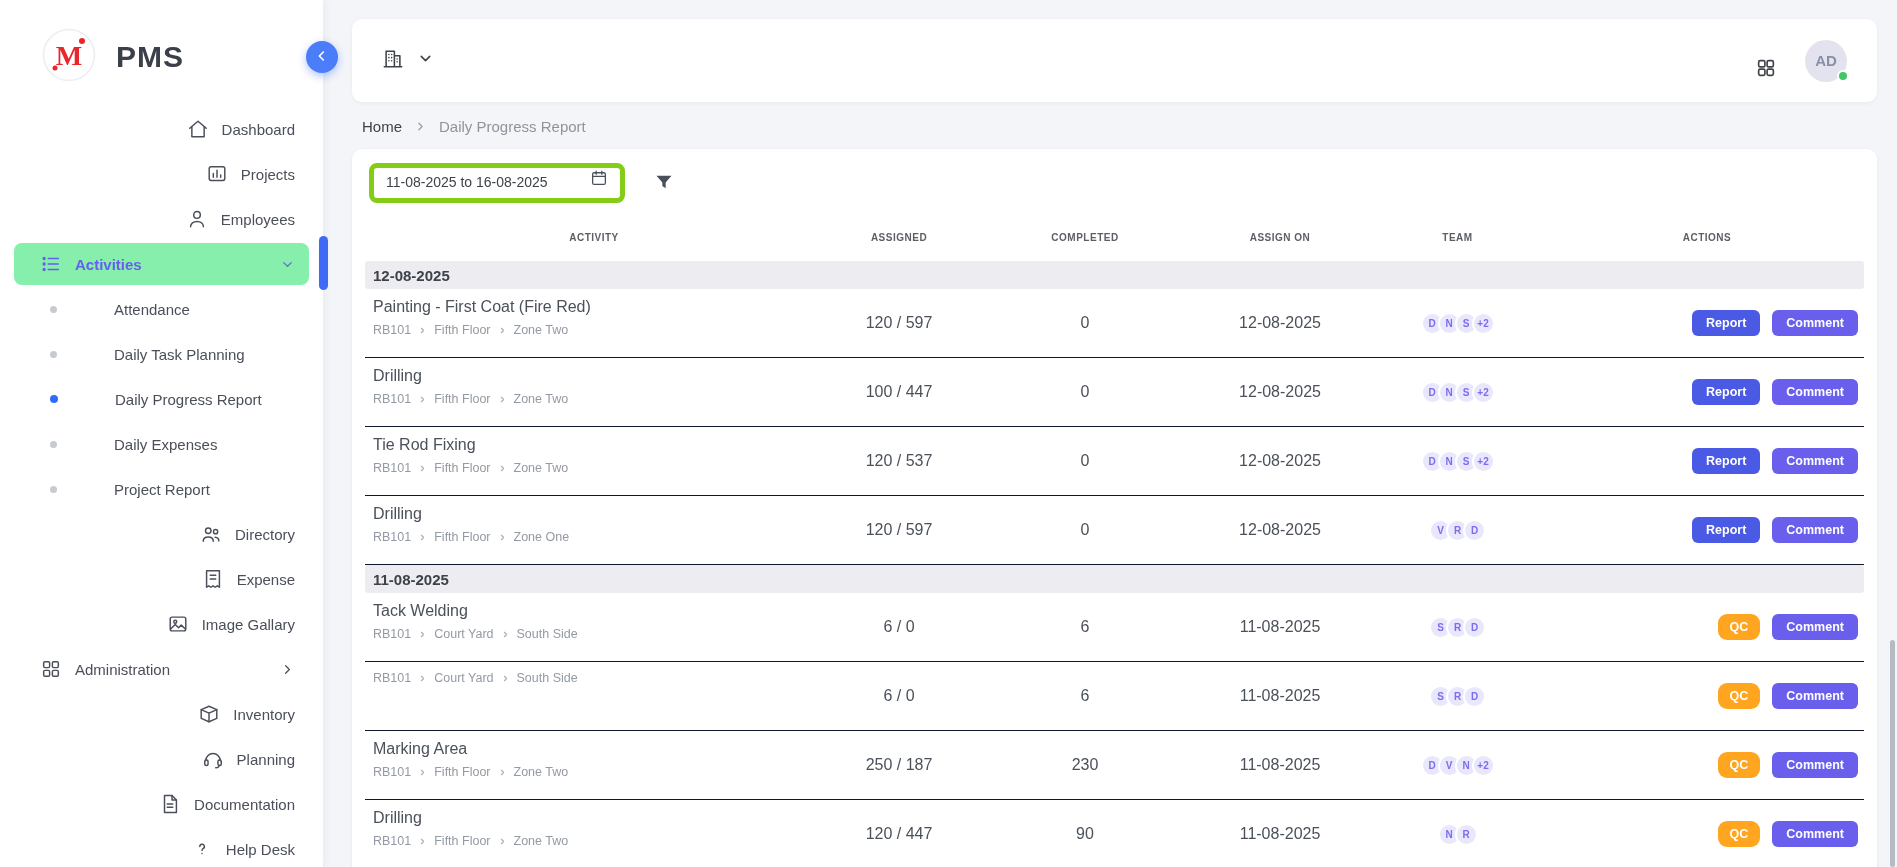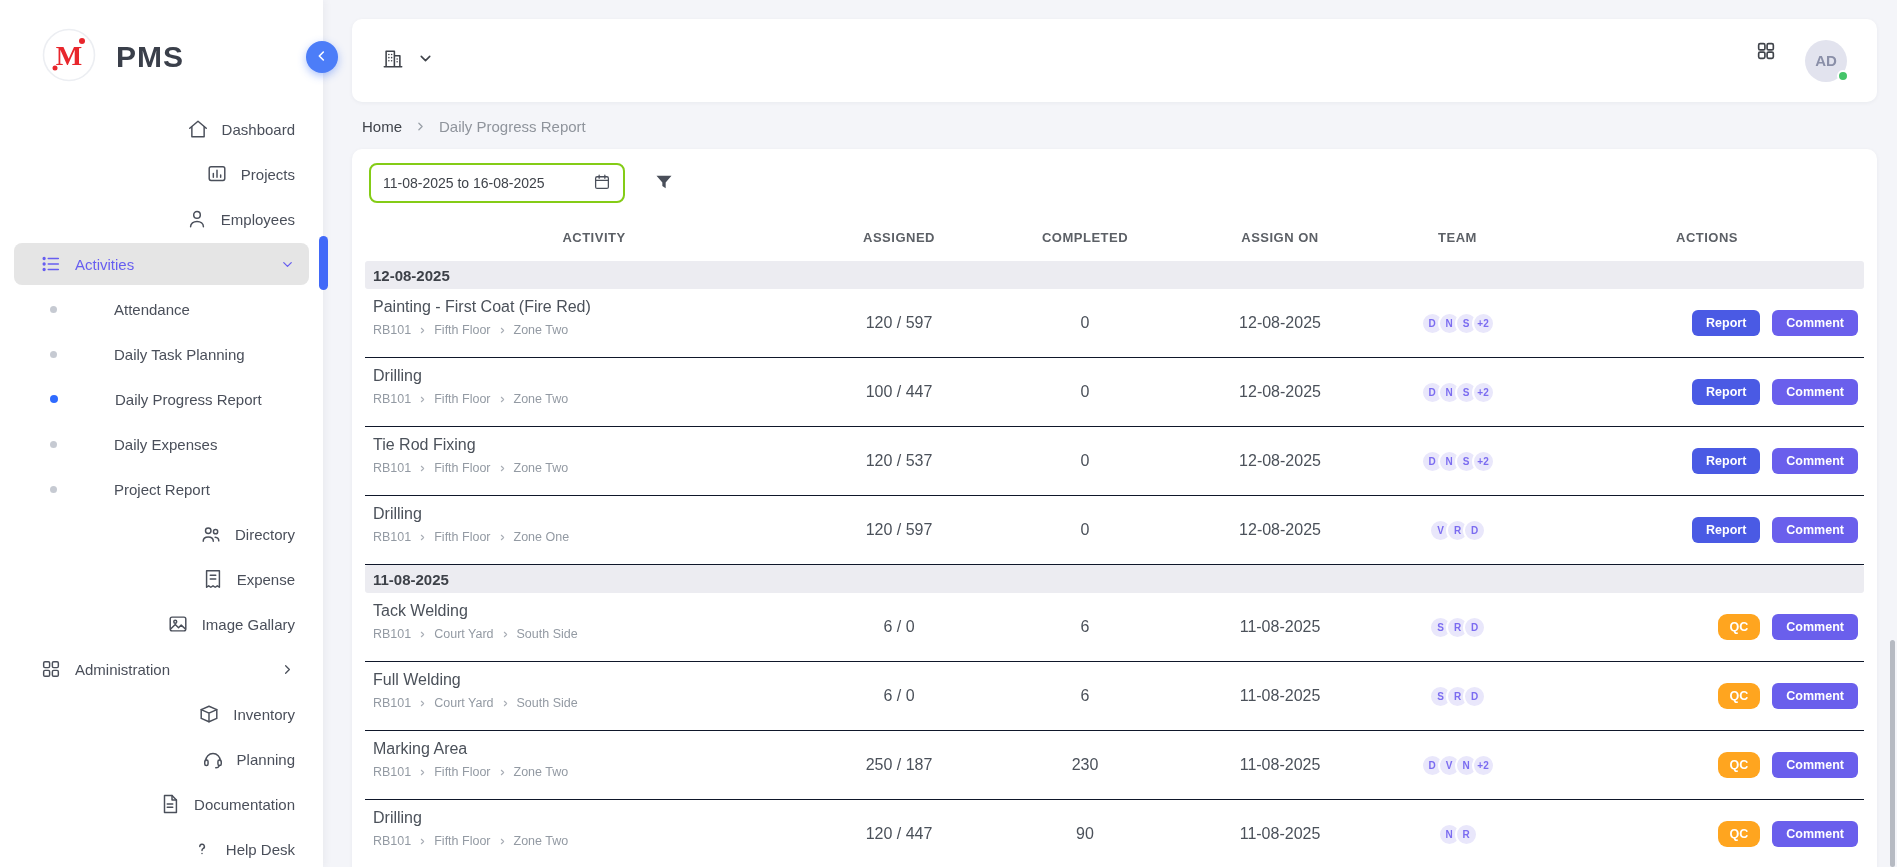--- a/index.html
+++ b/index.html
@@ -18,21 +18,21 @@
     box-shadow: 2px 0 8px rgba(30,35,60,.05);
   }
   .brand { display:flex; align-items:center; gap:20px; padding:28px 0 22px 42px; }
   .brand-text { font-size:30px; font-weight:700; color:#3a3f4a; letter-spacing:1px; }
   .menu { padding:0 14px; }
   .mi {
     display:flex; align-items:center; gap:13px; height:42px; margin-bottom:3px;
     padding:0 14px 0 26px; border-radius:8px; font-size:15px; color:#4a4f5a; cursor:pointer;justify-content:flex-end;
   }
   .mi .ico { width:22px; height:22px; display:flex; align-items:center; justify-content:center; color:#4a4f5a; flex:none; }
-  .mi.active { background:#e5e5e5; color:#675ef0; font-weight:400; }
+  .mi.active { background:#86efac; color:#675ef0; font-weight:700; }
   .mi.active .ico { color:#675ef0; }
   .mi .chev { margin-left:auto; display:flex; color:inherit; }
   .smi {
     display:flex; align-items:center; height:42px; margin-bottom:3px;
     padding-left:36px; font-size:15px; color:#4a4f5a; cursor:pointer;
   }
   .smi .dot { width:7px; height:7px; border-radius:50%; background:#c6cad2; margin-right:57px; flex:none; }
   .smi.active .dot { background:#2f6bff; width:8px; height:8px; }
   .active-indicator {
     position:absolute; right:-5px; top:236px; width:9px; height:54px;
@@ -45,51 +45,51 @@
     box-shadow:0 3px 8px rgba(76,125,248,.45);
   }
 
   
   .main { flex:1; padding:19px 20px 0 29px; min-width:0; }
   .card { background:#fff; border-radius:10px; box-shadow:0 1px 4px rgba(25,30,55,.05); }
 
   .topbar { height:83px; display:flex; align-items:center; padding:0 30px; }
   .company { display:flex; align-items:center; gap:13px; cursor:pointer; }
   .company-name { font-size:22px; font-weight:700; color:#3b4049; }
-  .topbar-right { margin-left:auto; display:flex; align-items:flex-start; gap:28px; }
+  .topbar-right { margin-left:auto; display:flex; align-items:flex-end; gap:28px; }
   .icon-btn { background:none; border:none; cursor:pointer; color:#3f434a; display:flex; padding:0; }
   .avatar {
     width:42px; height:42px; border-radius:50%; background:#e2e3ee; color:#8a8fa8;
     font-weight:700; font-size:15px; display:flex; align-items:center; justify-content:center;
     position:relative; cursor:pointer;
   }
   .status-dot {
     position:absolute; right:-2px; bottom:0; width:12px; height:12px; border-radius:50%;
     background:#44c468; border:2px solid #fff;
   }
 
   .breadcrumb { display:flex; align-items:center; gap:12px; padding:16px 2px 14px 10px; font-size:15px; }
   .bc-home { color:#3f434a; cursor:pointer; }
   .bc-current { color:#8f949c; }
   .bc-sep { display:flex; color:#9aa0a8; }
 
   .content { padding:14px 13px 20px 13px; min-height:720px; }
   .filter-row { display:flex; align-items:center; gap:29px; margin-bottom:10px; padding-left:4px; }
   .date-input {
-    width:256px; height:40px; border:2px solid #84cc16; border-radius:8px; background:#fff;
-    display:flex; align-items:center; justify-content:space-between; padding:8px 12px;
+    width:256px; height:40px; border:5px solid #84cc16; border-radius:8px; background:#fff;
+    display:flex; align-items:flex-end; justify-content:space-between; padding:8px 12px;
     font-size:14px; color:#3f434a; cursor:pointer;
   }
   .funnel-btn { background:none; border:none; color:#4a4f5a; cursor:pointer; display:flex; padding:0; }
 
   .thead {
     display:grid; grid-template-columns:458px 152px 220px 170px 185px 1fr;
     height:48px; align-items:center;
   }
-  .th { font-size:13px; font-weight:700; color:#5c6066; letter-spacing:.5px; text-align:center; }
+  .th { font-size:10px; font-weight:700; color:#5c6066; letter-spacing:.5px; text-align:center; }
   .th:first-child { text-align:center; }
 
   .group-band {
     background:#ececf1; border-radius:3px; height:28px; display:flex; align-items:center;
     padding:0 8px; font-size:15px; font-weight:700; color:#3d4148;
   }
   .trow {
     display:grid; grid-template-columns:458px 152px 220px 170px 185px 1fr;
     min-height:69px; align-items:center; border-bottom:1px solid #0f172a;
   }
@@ -556,21 +556,20 @@
           <span class="chip">D</span>
         </div>
         <div class="c-actions">
           <button class="btn qc">QC</button>
           <button class="btn comment">Comment</button>
         </div>
       </div>
 
       <div class="trow">
         <div class="c-activity">
-          <div class="a-title">Full Welding</div>
           <div class="a-path">
             <span>RB101</span>
             <span class="psep">
                 <svg width="9" height="9" viewBox="0 0 24 24" fill="none" stroke="currentColor" stroke-width="3" stroke-linecap="round" stroke-linejoin="round">
                   <path d="m9 6 6 6-6 6"></path>
                 </svg>
               </span>
             <span>Court Yard</span>
             <span class="psep">
                 <svg width="9" height="9" viewBox="0 0 24 24" fill="none" stroke="currentColor" stroke-width="3" stroke-linecap="round" stroke-linejoin="round">

